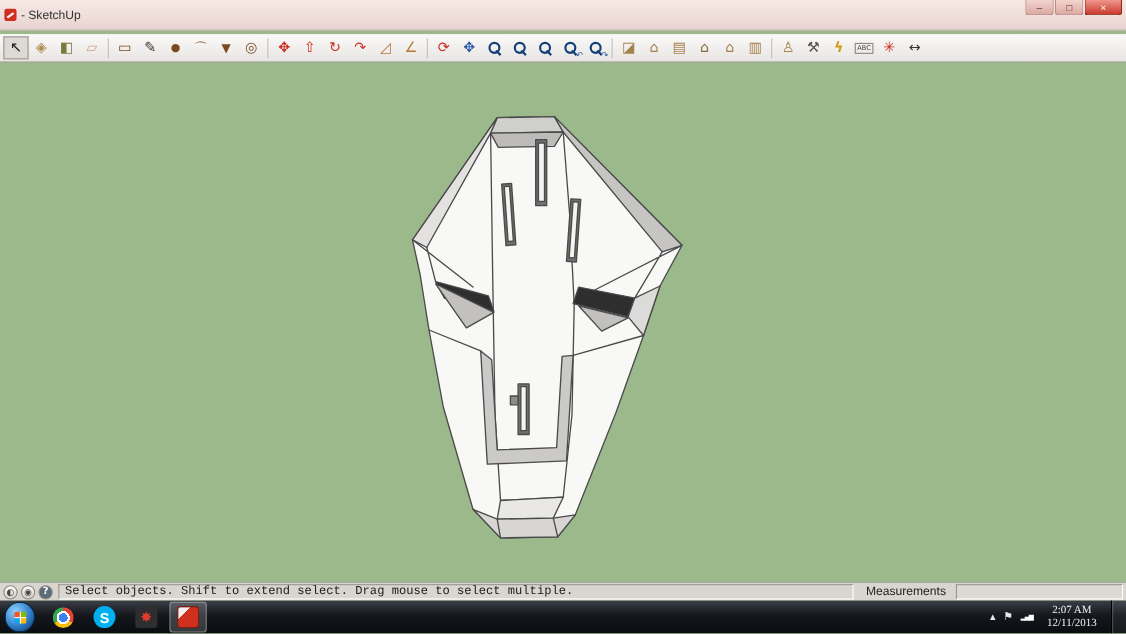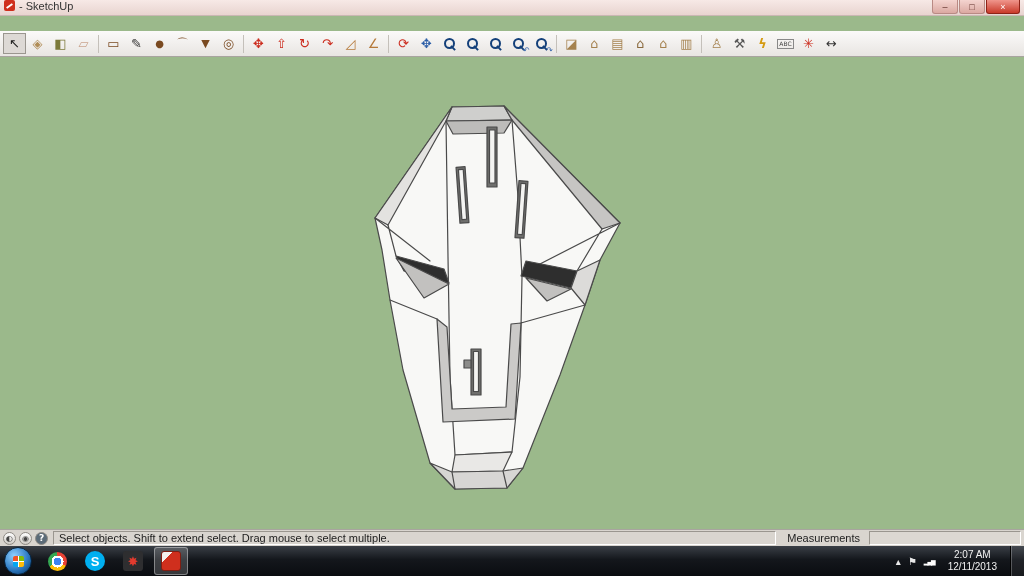--- a/index.html
+++ b/index.html
@@ -1,22 +1,22 @@
 <!DOCTYPE html>
 <html><head>
 <meta charset="utf-8">
 <style>
   html,body{margin:0;padding:0;}
   #app{position:relative;width:1024px;height:576px;overflow:hidden;
        font-family:"Liberation Sans",sans-serif;background:#9bb98b;}
 
   
-  .titlebar{position:absolute;top:0;left:0;right:0;height:16px;box-sizing:border-box;
+  .titlebar{position:absolute;top:0;left:0;right:0;height:28px;box-sizing:border-box;
     background:linear-gradient(#f7e9e6,#e8d4d0);border-bottom:1px solid #c9b7b3;
-    display:flex;padding-left:4px;font-size:11px;color:#333;}
+    display:flex;align-items:center;padding-left:4px;font-size:11px;color:#333;}
   .app-logo{width:11px;height:11px;border-radius:2px;background:#cf2f1d;margin-right:4px;
     position:relative;flex:0 0 auto;}
   .app-logo::after{content:"";position:absolute;left:2px;top:5px;width:7px;height:2px;
     background:#fff;transform:rotate(-35deg);}
   .caption{position:absolute;right:4px;top:0;display:flex;}
   .cap-btn{width:24px;height:13px;display:flex;align-items:center;justify-content:center;
     font-size:9px;color:#5a2a26;background:linear-gradient(#f4d4cf,#dba9a2);
     border:1px solid #b98a84;border-top:none;border-radius:0 0 3px 3px;margin-left:1px;}
   .cap-close{width:32px;background:linear-gradient(#f0968c,#c93a2a);color:#fff;border-color:#8e2317;}
 
@@ -49,21 +49,21 @@
   
   .statusbar{position:absolute;top:529px;left:0;right:0;height:17px;box-sizing:border-box;
     background:#d9d5cf;border-top:1px solid #a8a49f;display:flex;align-items:center;
     font-size:11px;color:#1c1c1c;padding:0 3px;gap:3px;}
   .sb-icon{width:13px;height:13px;border-radius:50%;box-sizing:border-box;flex:0 0 auto;
     background:linear-gradient(#fefefe,#cfccc6);border:1px solid #8f8b85;
     display:flex;align-items:center;justify-content:center;font-size:8px;color:#444;
     font-family:"DejaVu Sans",sans-serif;}
   .sb-icon-dark{background:#5b6b78;color:#fff;font-weight:bold;font-size:9px;}
   .sb-hint{flex:1;align-self:stretch;display:flex;align-items:center;padding-left:5px;margin:1px 2px;
-    border:1px solid;border-color:#9a968f #ffffff #ffffff #9a968f;background:#d9d5cf;}
+    border:1px solid;border-color:#9a968f #ffffff #ffffff #9a968f;background:#d9d5cf;font-family:Liberation Mono, monospace;}
   .measure-label{padding:0 6px;color:#222;}
   .measure-field{width:150px;align-self:stretch;margin:1px 0;
     border:1px solid;border-color:#9a968f #ffffff #ffffff #9a968f;background:#dcd8d2;}
 
   
   .taskbar{position:absolute;top:546px;left:0;right:0;height:30px;box-sizing:border-box;
     background:linear-gradient(#3a3f46,#14171c 45%,#0a0c10);display:flex;align-items:center;
     padding-left:4px;}
   .start-orb{width:26px;height:26px;border-radius:50%;flex:0 0 auto;
     background:radial-gradient(circle at 35% 30%,#8fd0ff,#2f7cc4 55%,#0b3f74 90%);
@@ -83,21 +83,21 @@
   .skype-disc{width:20px;height:20px;border-radius:50%;background:#00aff0;color:#fff;
     font-weight:bold;font-size:13px;display:flex;align-items:center;justify-content:center;}
   .redstar-tile{width:20px;height:20px;border-radius:3px;background:#2e2e30;color:#e23b2e;
     font-size:13px;display:flex;align-items:center;justify-content:center;
     font-family:"DejaVu Sans",sans-serif;}
   .sketchup-tile{width:20px;height:20px;border-radius:3px;box-sizing:border-box;
     background:linear-gradient(135deg,#f2f0ee 0 30%,#cf2f1d 30%);border:1px solid #7e1d12;}
   .tray{margin-left:auto;display:flex;align-items:center;gap:7px;color:#eee;}
   .tray-glyph{font-size:10px;font-family:"DejaVu Sans",sans-serif;color:#e8e8e8;}
   .tray-net{font-size:6px;letter-spacing:-1px;color:#fff;font-family:"DejaVu Sans",sans-serif;}
-  .clock{font-size:10px;line-height:1.25;text-align:center;color:#f2f2f2;margin:0 6px;}
+  .clock{font-size:10px;line-height:1.25;text-align:center;color:#f2f2f2;margin:0 6px;font-family:Liberation Serif, serif;}
   .show-desktop{width:13px;height:30px;border-left:1px solid #000;
     box-shadow:inset 1px 0 0 rgba(255,255,255,.25);background:rgba(255,255,255,.06);}
 </style>
 </head>
 <body>
 
 <div id="app">
 
   <div class="titlebar">
     <span class="app-logo"></span>

